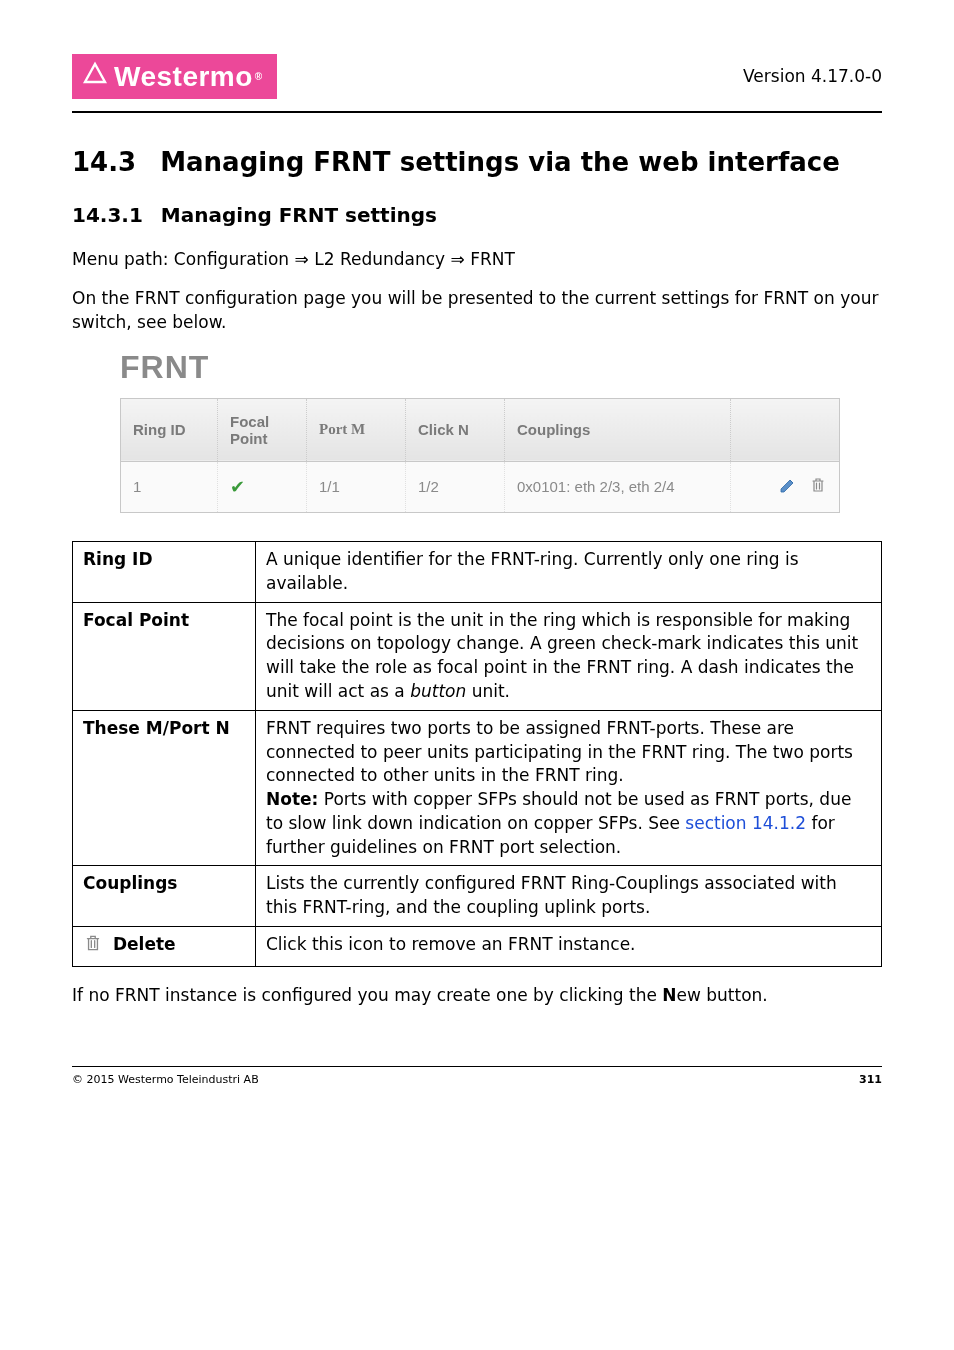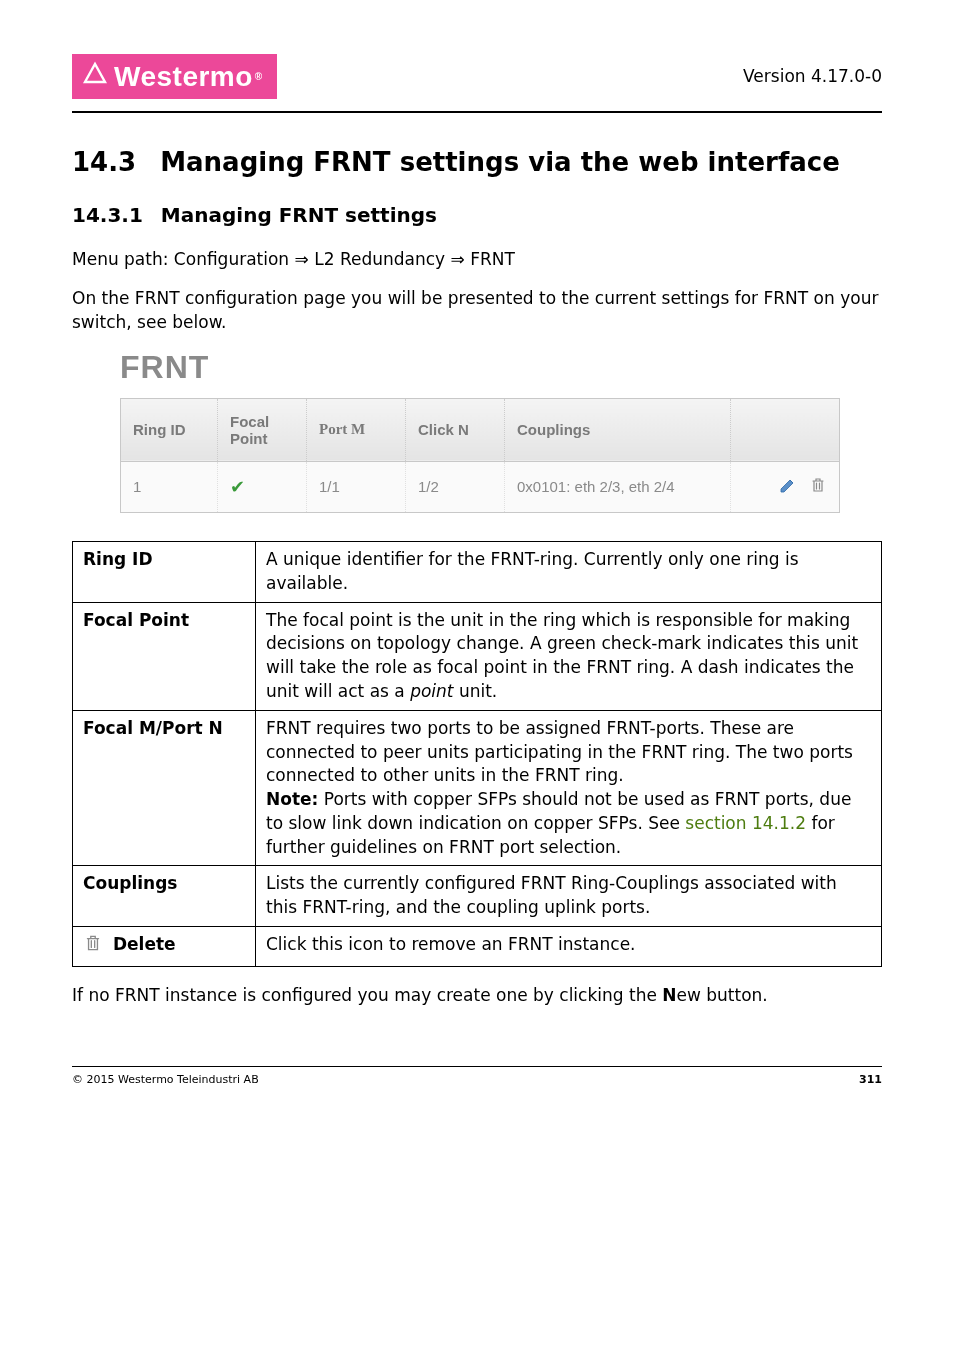--- a/index.html
+++ b/index.html
@@ -130,21 +130,21 @@
   .def-table td, .def-table th {
     border: 1px solid #000;
     padding: 6px 10px;
     vertical-align: top;
     line-height: 1.4;
     text-align: left;
   }
   .def-table .label-cell { width: 162px; font-weight: 700; }
   .def-table .label-cell .icon-inline { vertical-align: -3px; margin-right: 4px; }
   .italic { font-style: italic; }
-  .link-blue { color: #4d7c0f; }
+  .link-blue { color: #1d4ed8; }
   .footnote-rule {
     border: none;
     border-top: 1px solid #000;
     margin: 58px 0 6px 0;
   }
   .footer {
     display: flex;
     justify-content: space-between;
     font-size: 11px;
   }
@@ -226,25 +226,25 @@
 
   <table class="def-table">
     <tbody>
         <tr>
       <td class="label-cell">Ring ID</td>
       <td>A unique identifier for the FRNT-ring. Currently only one ring is available.</td>
     </tr>
     <tr>
       <td class="label-cell">Focal Point</td>
       <td>
-        <span>The focal point is the unit in the ring which is responsible for making decisions on topology change. A green check-mark indicates this unit will take the role as focal point in the FRNT ring. A dash indicates the unit will act as a </span><span class="italic">point</span><span> unit.</span>
+        <span>The focal point is the unit in the ring which is responsible for making decisions on topology change. A green check-mark indicates this unit will take the role as focal point in the FRNT ring. A dash indicates the unit will act as a </span><span class="italic">button</span><span> unit.</span>
       </td>
     </tr>
     <tr>
-      <td class="label-cell">Focal M/Port N</td>
+      <td class="label-cell">These M/Port N</td>
       <td>
         <span>FRNT requires two ports to be assigned FRNT-ports. These are connected to peer units participating in the FRNT ring. The two ports connected to other units in the FRNT ring.</span><br>
         <b>Note:</b><span> Ports with copper SFPs should not be used as FRNT ports, due to slow link down indication on copper SFPs. See </span><span class="link-blue">section 14.1.2</span><span> for further guidelines on FRNT port selection.</span>
       </td>
     </tr>
     <tr>
       <td class="label-cell">Couplings</td>
       <td>Lists the currently configured FRNT Ring-Couplings associated with this FRNT-ring, and the coupling uplink ports.</td>
     </tr>
     <tr>

